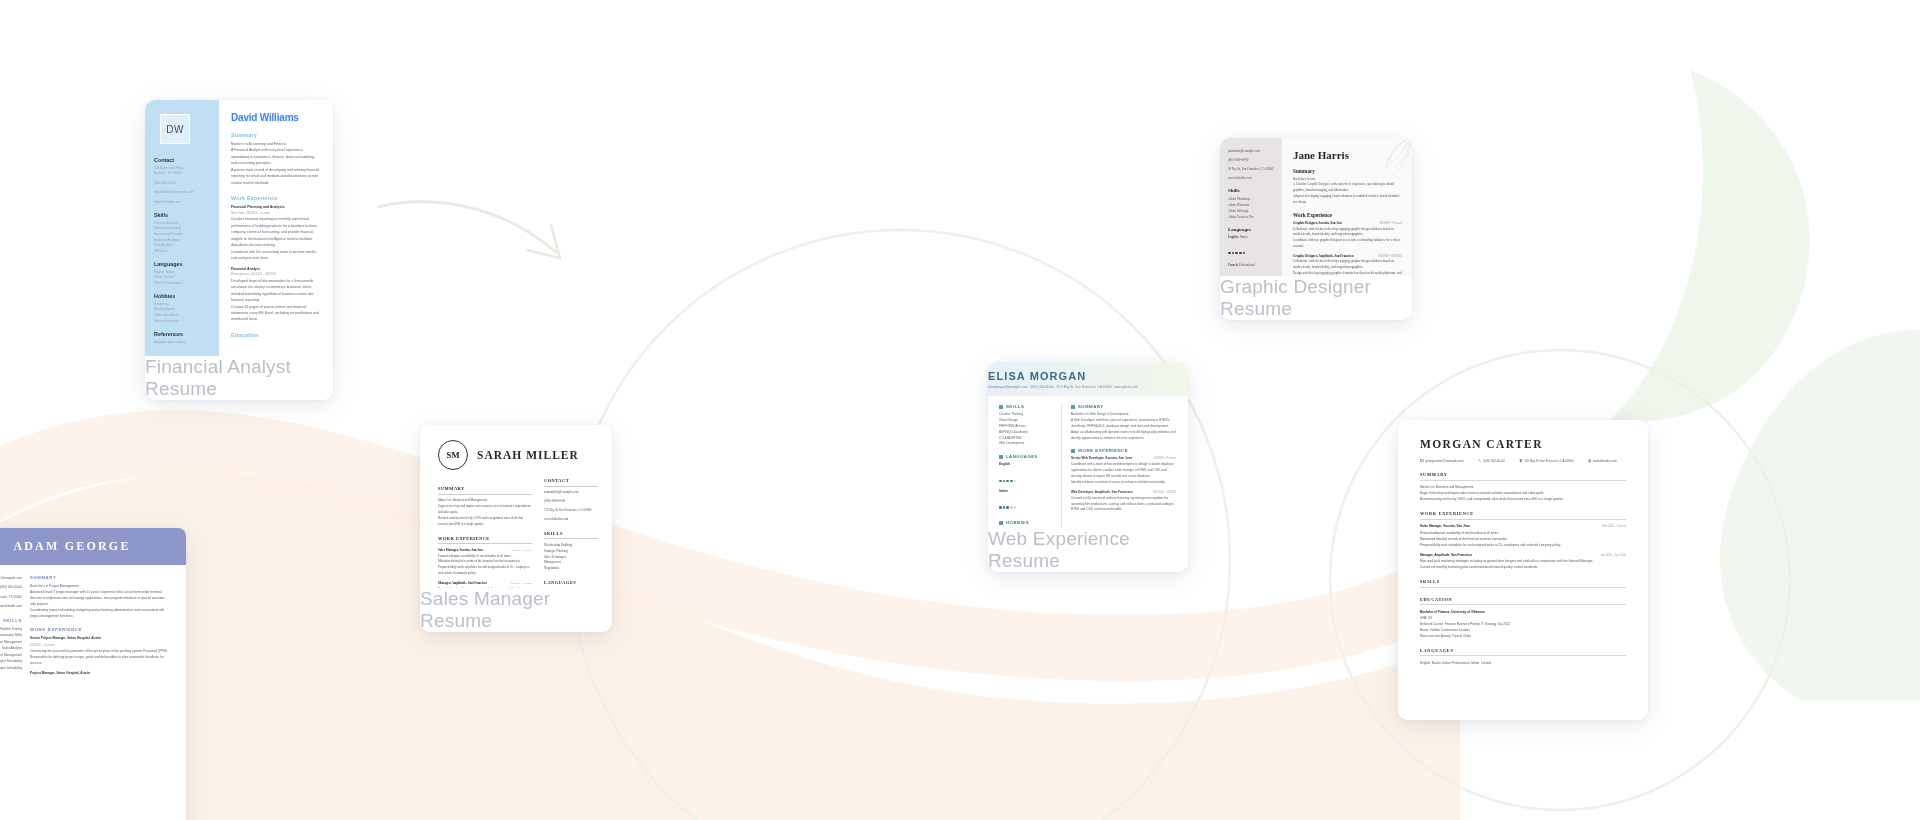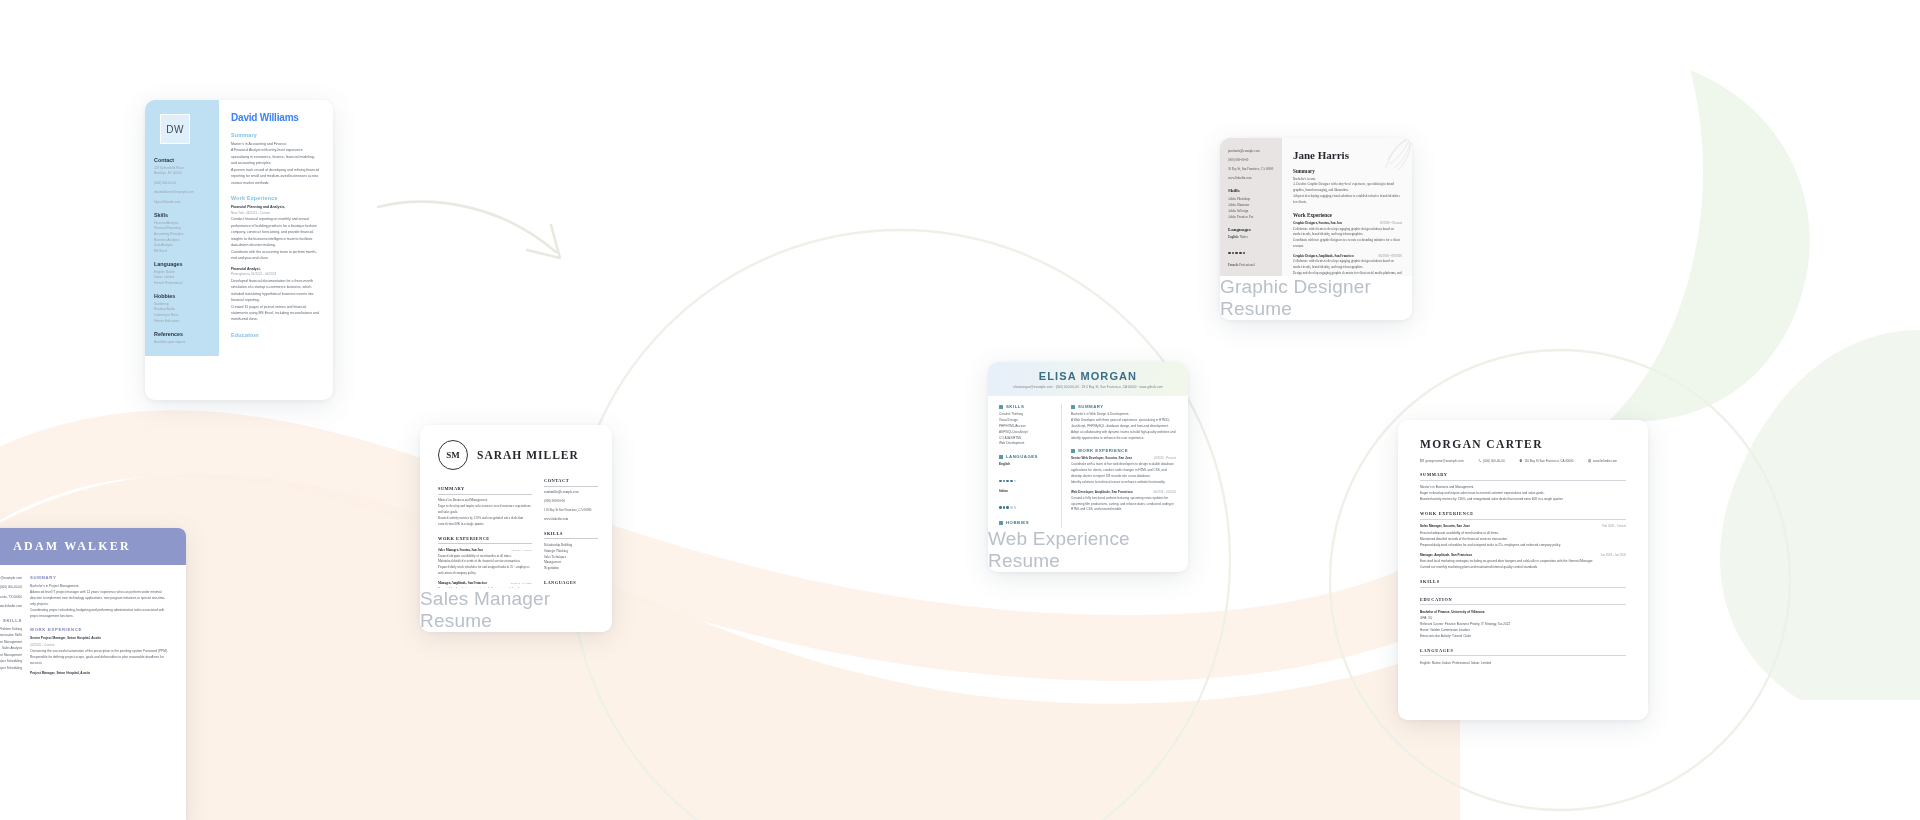--- a/index.html
+++ b/index.html
@@ -70,21 +70,21 @@
   .sm-sec  { font-family:"Liberation Serif",serif; font-size:4.4px; font-weight:700; letter-spacing:.5px; color:#25282c;
              border-bottom:.5px solid #c9ccd0; padding-bottom:2.5px; margin:8px 0 3.5px;}
   .sm-li   { font-family:"Liberation Serif",serif; font-size:3.2px; color:#50555b; line-height:1.85;}
   .sm-li b { color:#25282c; }
   .sm-row  { display:flex; justify-content:space-between; align-items:baseline; }
   .sm-date { font-size:2.9px; color:#9aa0a7; }
 
   
   #card-web { left:988px; top:362px; width:200px; height:210px; }
   .em-head { height:34px; background:linear-gradient(100deg,#e7effa 0%,#edf4f3 45%,#f2f7e9 100%);
-             display:flex; flex-direction:column; align-items:center; justify-content:center; gap:3px;}
+             display:flex; flex-direction:column; justify-content:center; gap:3px;}
   .em-name { font-size:11px; font-weight:700; letter-spacing:1.1px; color:#3b6d87; }
   .em-contact{ font-size:3px; color:#79838d; letter-spacing:.1px;}
   .em-body { display:flex; padding:8px 12px 0 11px; gap:10px;}
   .em-side { width:52px; }
   .em-main { flex:1; border-left:.5px solid #dfe4e6; padding-left:9px;}
   .em-sec  { display:flex; align-items:center; gap:3px; font-size:4.3px; font-weight:700;
              letter-spacing:.5px; color:#3e7c8f; margin:7px 0 3px;}
   .em-sq   { width:4px;height:4px;background:#5a9aa8;border-radius:.5px; flex:none;}
   .em-li   { font-size:3.1px; color:#5d666e; line-height:1.9;}
   .em-li b { color:#2f3a42; }
@@ -191,20 +191,21 @@
         <div class="dw-li">Coordinate with the accounting team to perform month-end and year-end close.</div>
         <div class="dw-li" style="font-weight:700;color:#2b3440;margin-top:4px">Financial Analyst,</div>
         <div class="dw-sub">Pennsylvania, 01/2021 - 04/2023</div>
         <div class="dw-li">Developed financial documentation for a three-month simulation of a startup e-commerce business, which included translating hypothetical business events into financial reporting.</div>
         <div class="dw-li">Created 15 pages of journal entries and financial statements using MS Excel, including reconciliations and month-end close.</div>
 
         <div class="dw-sec">Education</div>
 
       </div>
     </div>
+    <div class="caption">Financial Analyst Resume</div>
   </div>
 
   <div class="card" id="card-graphic">
     <div class="sheet">
       <div class="jh-left">
         <div class="jh-c">janeharris@example.com</div>
         <div class="jh-c" style="margin-top:3px">(000) 000-00-00</div>
         <div class="jh-c" style="margin-top:3px">30 Rey St, San Francisco, CA 00000</div>
         <div class="jh-c" style="margin-top:3px">www.linkedin.com</div>
 
@@ -374,21 +375,21 @@
           <div class="em-li">Created a fully functional website featuring upcoming news updates for upcoming film productions, casting, and release dates, conducted coding in HTML and CSS, and ensured mobile</div>
         </div>
       </div>
     </div>
     <div class="caption">Web Experience Resume</div>
   </div>
 
   <div class="card" id="card-adam">
     <div class="sheet">
       <div class="aw-head">
-        <div class="aw-name">ADAM WALKER</div>
+        <div class="aw-name">ADAM GEORGE</div>
       </div>
       <div class="aw-body">
         <div class="aw-side">
           <div class="aw-c">adamwalker@example.com</div>
           <div class="aw-c" style="margin-top:3px">(000) 000-00-00</div>
           <div class="aw-c" style="margin-top:3px">1100 Road 23th St Austin, TX 00000</div>
           <div class="aw-c" style="margin-top:3px">www.linkedin.com</div>
           <div class="aw-sec">SKILLS</div>
           <div class="aw-c">Innovative Problem Solving</div>
           <div class="aw-c">Communication Skills</div>

